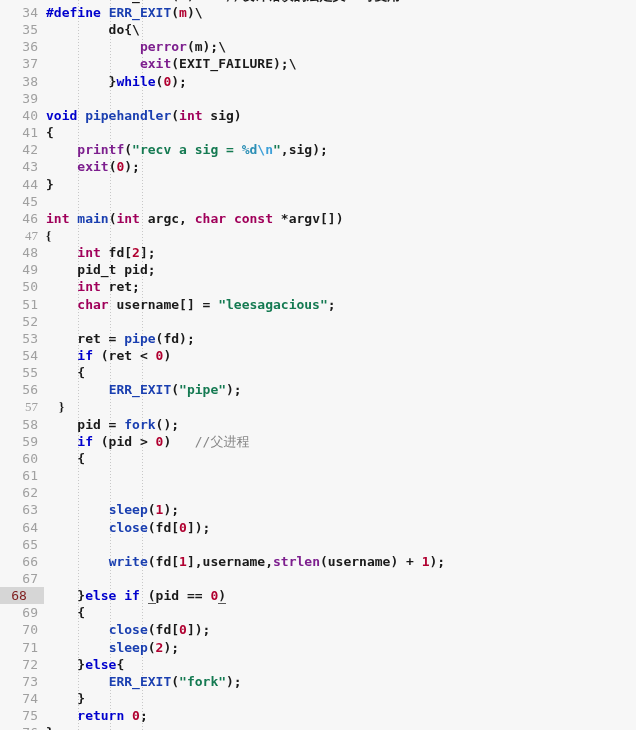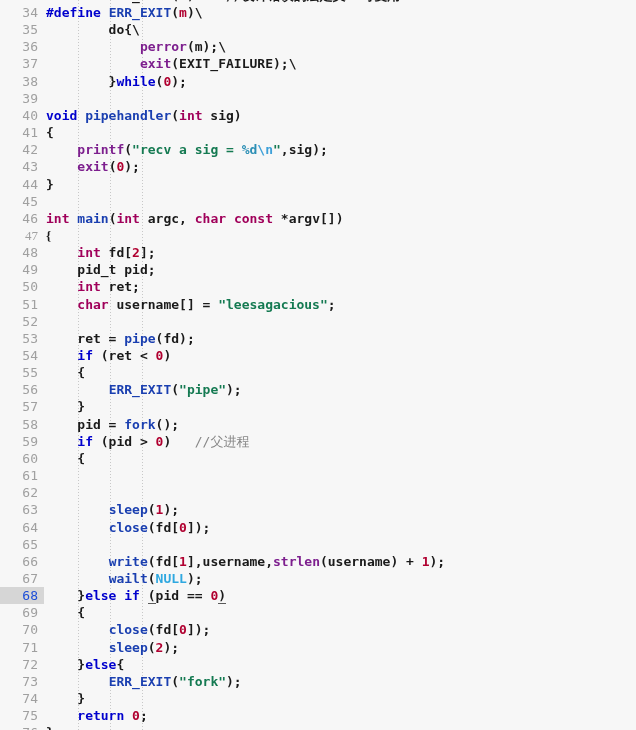--- a/index.html
+++ b/index.html
@@ -37,21 +37,22 @@
     height: 17.15px;
     text-align: right;
     padding-right: 6px;
     box-sizing: border-box;
     color: #a0a0a0;
     font-weight: normal;
     font-size: 13px;
   }
   .line.active > .gutter {
     background: #d6d6d6;
-    color: #1d4ed8;
+    color: #7f1d1d;
+    text-align: center;
   }
   .content {
     position: absolute;
     left: 46px;
     top: 0;
     height: 17.15px;
     white-space: pre;
     color: #1a1a1a;
   }
   
@@ -123,31 +124,31 @@
       <div class="line" style="top: 226.95px; position: absolute; left: 0px; width: 636px; font-family: Liberation Serif, serif;"><span class="gutter">47</span><span class="content"><span class="punc">{</span></span></div>
       <div class="line" style="top: 244.1px; position: absolute; left: 0px; width: 636px;"><span class="gutter">48</span><span class="content"><span class="pl">    </span><span class="ty">int</span><span class="pl"> fd[</span><span class="num">2</span><span class="punc">];</span></span></div>
       <div class="line" style="top: 261.25px; position: absolute; left: 0px; width: 636px;"><span class="gutter">49</span><span class="content"><span class="pl">    pid_t pid;</span></span></div>
       <div class="line" style="top: 278.4px; position: absolute; left: 0px; width: 636px;"><span class="gutter">50</span><span class="content"><span class="pl">    </span><span class="ty">int</span><span class="pl"> ret;</span></span></div>
       <div class="line" style="top: 295.55px; position: absolute; left: 0px; width: 636px;"><span class="gutter">51</span><span class="content"><span class="pl">    </span><span class="ty">char</span><span class="pl"> username[] = </span><span class="str">"leesagacious"</span><span class="punc">;</span></span></div>
       <div class="line" style="top: 312.7px; position: absolute; left: 0px; width: 636px;"><span class="gutter">52</span><span class="content"></span></div>
       <div class="line" style="top: 329.85px; position: absolute; left: 0px; width: 636px;"><span class="gutter">53</span><span class="content"><span class="pl">    ret = </span><span class="uf">pipe</span><span class="punc">(fd);</span></span></div>
       <div class="line" style="top: 347px; position: absolute; left: 0px; width: 636px;"><span class="gutter">54</span><span class="content"><span class="pl">    </span><span class="k">if</span><span class="pl"> (ret </span><span class="punc">&lt;</span><span class="pl"> </span><span class="num">0</span><span class="punc">)</span></span></div>
       <div class="line" style="top: 364.15px; position: absolute; left: 0px; width: 636px;"><span class="gutter">55</span><span class="content"><span class="punc">    {</span></span></div>
       <div class="line" style="top: 381.3px; position: absolute; left: 0px; width: 636px;"><span class="gutter">56</span><span class="content"><span class="pl">        </span><span class="uf">ERR_EXIT</span><span class="punc">(</span><span class="str">"pipe"</span><span class="punc">);</span></span></div>
-      <div class="line" style="top: 398.45px; position: absolute; left: 0px; width: 636px;"><span class="gutter">57</span><span class="content"><span class="punc">    }</span></span></div>
+      <div class="line" style="top: 398.45px; position: absolute; left: 0px; width: 636px; font-family: Liberation Serif, serif;"><span class="gutter">57</span><span class="content"><span class="punc">    }</span></span></div>
       <div class="line" style="top: 415.6px; position: absolute; left: 0px; width: 636px;"><span class="gutter">58</span><span class="content"><span class="pl">    pid = </span><span class="uf">fork</span><span class="punc">();</span></span></div>
       <div class="line" style="top: 432.75px; position: absolute; left: 0px; width: 636px;"><span class="gutter">59</span><span class="content"><span class="pl">    </span><span class="k">if</span><span class="pl"> (pid </span><span class="punc">&gt;</span><span class="pl"> </span><span class="num">0</span><span class="punc">)</span><span class="pl">   </span><span class="cmt">//父进程</span></span></div>
       <div class="line" style="top: 449.9px; position: absolute; left: 0px; width: 558px;"><span class="gutter">60</span><span class="content"><span class="punc">    {</span></span></div>
       <div class="line" style="top: 467.05px; position: absolute; left: 0px; width: 636px;"><span class="gutter">61</span></div>
       <div class="line" style="top: 484.2px; position: absolute; left: 0px; width: 636px;"><span class="gutter">62</span><span class="content"></span></div>
       <div class="line" style="top: 501.35px; position: absolute; left: 0px; width: 636px;"><span class="gutter">63</span><span class="content"><span class="pl">        </span><span class="uf">sleep</span><span class="punc">(</span><span class="num">1</span><span class="punc">);</span></span></div>
       <div class="line" style="top: 518.5px; position: absolute; left: 0px; width: 636px;"><span class="gutter">64</span><span class="content"><span class="pl">        </span><span class="uf">close</span><span class="punc">(fd[</span><span class="num">0</span><span class="punc">]);</span></span></div>
       <div class="line" style="top: 535.65px; position: absolute; left: 0px; width: 636px;"><span class="gutter">65</span><span class="content"></span></div>
       <div class="line" style="top: 552.8px; position: absolute; left: 0px; width: 636px;"><span class="gutter">66</span><span class="content"><span class="pl">        </span><span class="uf">write</span><span class="punc">(fd[</span><span class="num">1</span><span class="punc">],username,</span><span class="fn">strlen</span><span class="punc">(username) + </span><span class="num">1</span><span class="punc">);</span></span></div>
-      <div class="line" style="top: 569.95px; position: absolute; left: 0px; width: 531px;"><span class="gutter">67</span><span class="content"><span class="pl">        </span><span class="uf">wailt</span><span class="punc">(</span><span class="cnst">NULL</span><span class="punc">);</span></span></div>
+      <div class="line" style="top: 569.95px; position: absolute; left: 0px; width: 531px;"><span class="gutter">67</span></div>
       <div class="line active" style="top: 587.1px; position: absolute; left: 0px; width: 636px;"><span class="gutter">68</span><span class="content"><span class="punc">    }</span><span class="k">else if</span><span class="pl"> </span><span class="punc bm">(</span><span class="pl">pid == </span><span class="num">0</span><span class="punc bm">)</span></span></div>
       <div class="line" style="top: 604.25px; position: absolute; left: 0px; width: 636px;"><span class="gutter">69</span><span class="content"><span class="punc">    {</span></span></div>
       <div class="line" style="top: 621.4px; position: absolute; left: 0px; width: 636px;"><span class="gutter">70</span><span class="content"><span class="pl">        </span><span class="uf">close</span><span class="punc">(fd[</span><span class="num">0</span><span class="punc">]);</span></span></div>
       <div class="line" style="top: 638.55px; position: absolute; left: 0px; width: 636px;"><span class="gutter">71</span><span class="content"><span class="pl">        </span><span class="uf">sleep</span><span class="punc">(</span><span class="num">2</span><span class="punc">);</span></span></div>
       <div class="line" style="top: 655.7px; position: absolute; left: 0px; width: 636px;"><span class="gutter">72</span><span class="content"><span class="punc">    }</span><span class="k">else</span><span class="punc">{</span></span></div>
       <div class="line" style="top: 672.85px; position: absolute; left: 0px; width: 530px;"><span class="gutter">73</span><span class="content"><span class="pl">        </span><span class="uf">ERR_EXIT</span><span class="punc">(</span><span class="str">"fork"</span><span class="punc">);</span></span></div>
       <div class="line" style="top: 690px; position: absolute; left: 0px; width: 636px;"><span class="gutter">74</span><span class="content"><span class="punc">    }</span></span></div>
       <div class="line" style="top: 707.15px; position: absolute; left: 0px; width: 636px;"><span class="gutter">75</span><span class="content"><span class="pl">    </span><span class="k">return</span><span class="pl"> </span><span class="num">0</span><span class="punc">;</span></span></div>
       <div class="line" style="top: 724.3px; position: absolute; left: 0px; width: 636px;"><span class="gutter">76</span><span class="content"><span class="punc">}</span></span></div>
     </div>

